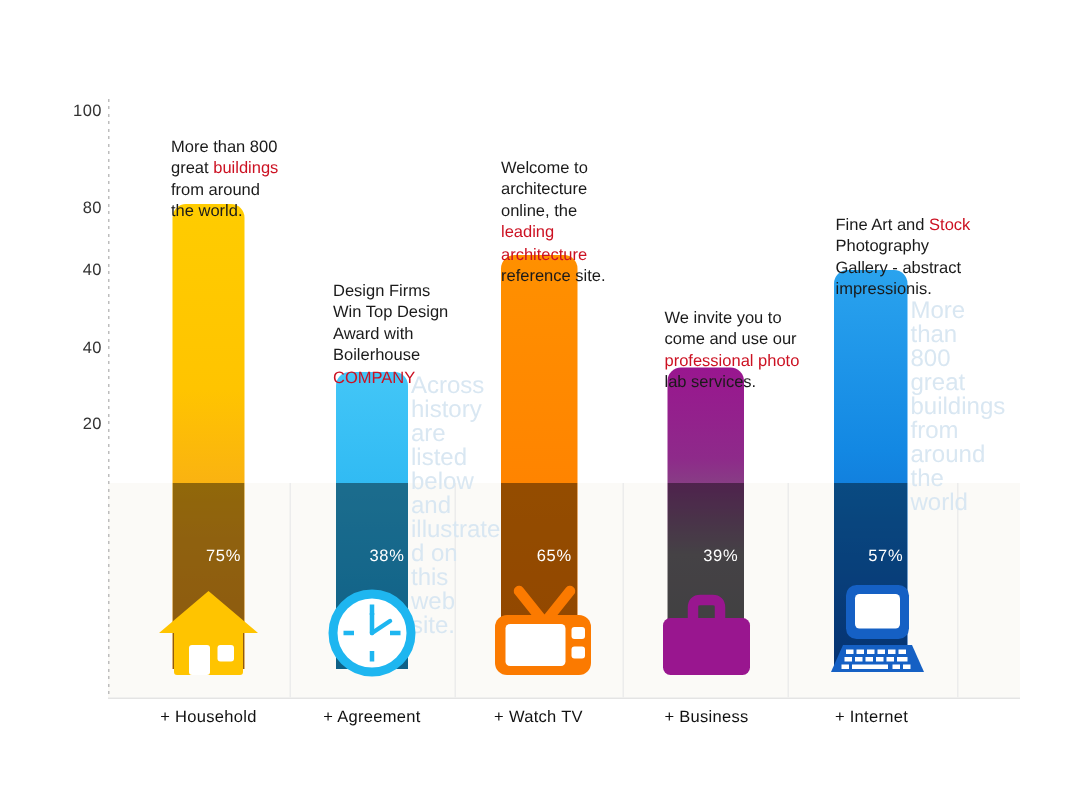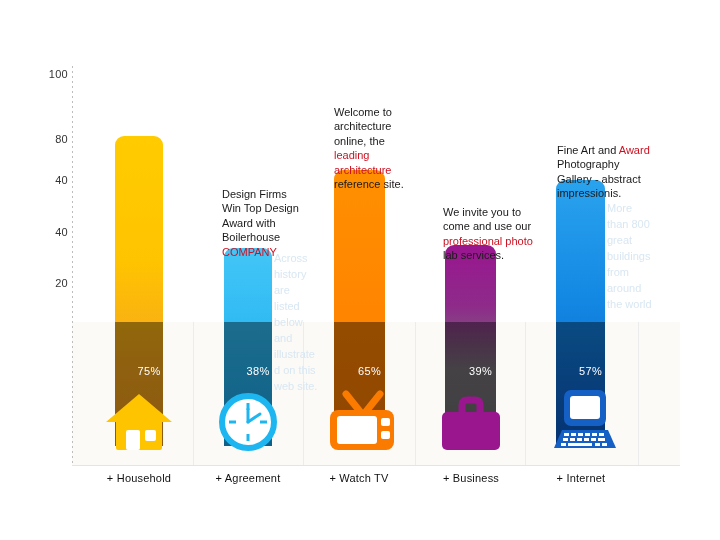--- a/index.html
+++ b/index.html
@@ -81,21 +81,21 @@
     font-size: 11px;
     line-height: 14.5px;
     color: #1a1a1a;
     white-space: pre-line;
   }
   .callout .hl { color: #cc1122; }
 
   
   .watermark {
     position: absolute;
-    font-size: 11px;
+    font-size: 16px;
     line-height: 16px;
     color: #d9e7f2;
     white-space: pre-line;
     pointer-events: none;
   }
 
   
   .cat-label {
     position: absolute;
     top: 472px;
@@ -155,20 +155,26 @@
     </div>
     <div class="pct" style="top:229px;">75%</div>
   </div>
 
   <svg class="icon" style="left:104px; top:392px;" width="70" height="60" viewBox="0 0 70 60">
     <path d="M35 2 L68 30 L58 30 L58 56 Q58 58 56 58 L14 58 Q12 58 12 56 L12 30 L2 30 Z" fill="#FFC400"></path>
     <rect x="22" y="38" width="14" height="20" rx="2" fill="#ffffff"></rect>
     <rect x="41" y="38" width="11" height="11" rx="2" fill="#ffffff"></rect>
   </svg>
 
+  <div class="callout" style="left:114px; top:76px; width:90px;">
+    <span>More than 800
+great </span><span class="hl">buildings</span><span>
+from around
+the world.</span>
+  </div>
 
   <div class="bar-wrap" style="left:224px; top:248px; width:48px; height:198px;">
     <div class="bar" style="top:0; height:198px; background:linear-gradient(to bottom,#43C6F7 0%,#2BB7F2 50%,#1AA6E8 100%);">
       <div class="bar-shade" style="top:74px; height:124px;"></div>
     </div>
     <div class="pct" style="top:117px;">38%</div>
   </div>
 
   <svg class="icon" style="left:218px; top:392px;" width="60" height="60" viewBox="0 0 60 60">
     <circle cx="30" cy="30" r="26" fill="#ffffff" stroke="#1EB6F0" stroke-width="6"></circle>
@@ -256,21 +262,21 @@
       <rect x="43" y="50" width="5" height="3"></rect>
         <rect x="50" y="50" width="7" height="3"></rect>
       <rect x="13" y="55" width="5" height="3"></rect>
         <rect x="20" y="55" width="24" height="3"></rect>
       <rect x="47" y="55" width="5" height="3"></rect>
         <rect x="54" y="55" width="5" height="3"></rect>
     </g>
   </svg>
 
   <div class="callout" style="left:557px; top:128px; width:105px;">
-    <span>Fine Art and </span><span class="hl">Award</span><span>
+    <span>Fine Art and </span><span class="hl">Stock</span><span>
 Photography
 Gallery - abstract
 impressionis.</span>
   </div>
 
   <div class="cat-label" style="left:84px;  width:110px;">+ Household</div>
   <div class="cat-label" style="left:193px; width:110px;">+ Agreement</div>
   <div class="cat-label" style="left:304px; width:110px;">+ Watch TV</div>
   <div class="cat-label" style="left:416px; width:110px;">+ Business</div>
   <div class="cat-label" style="left:526px; width:110px;">+ Internet</div>

